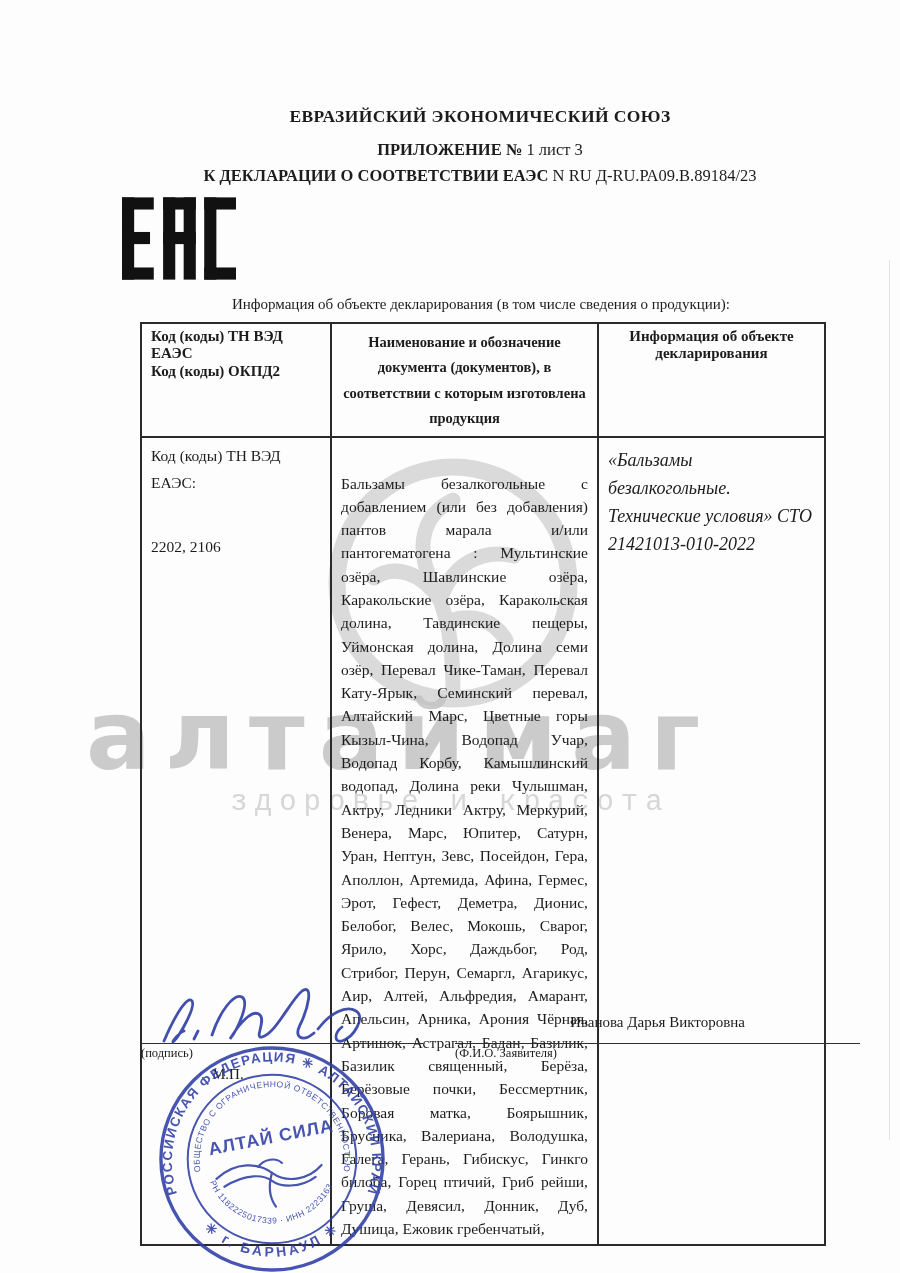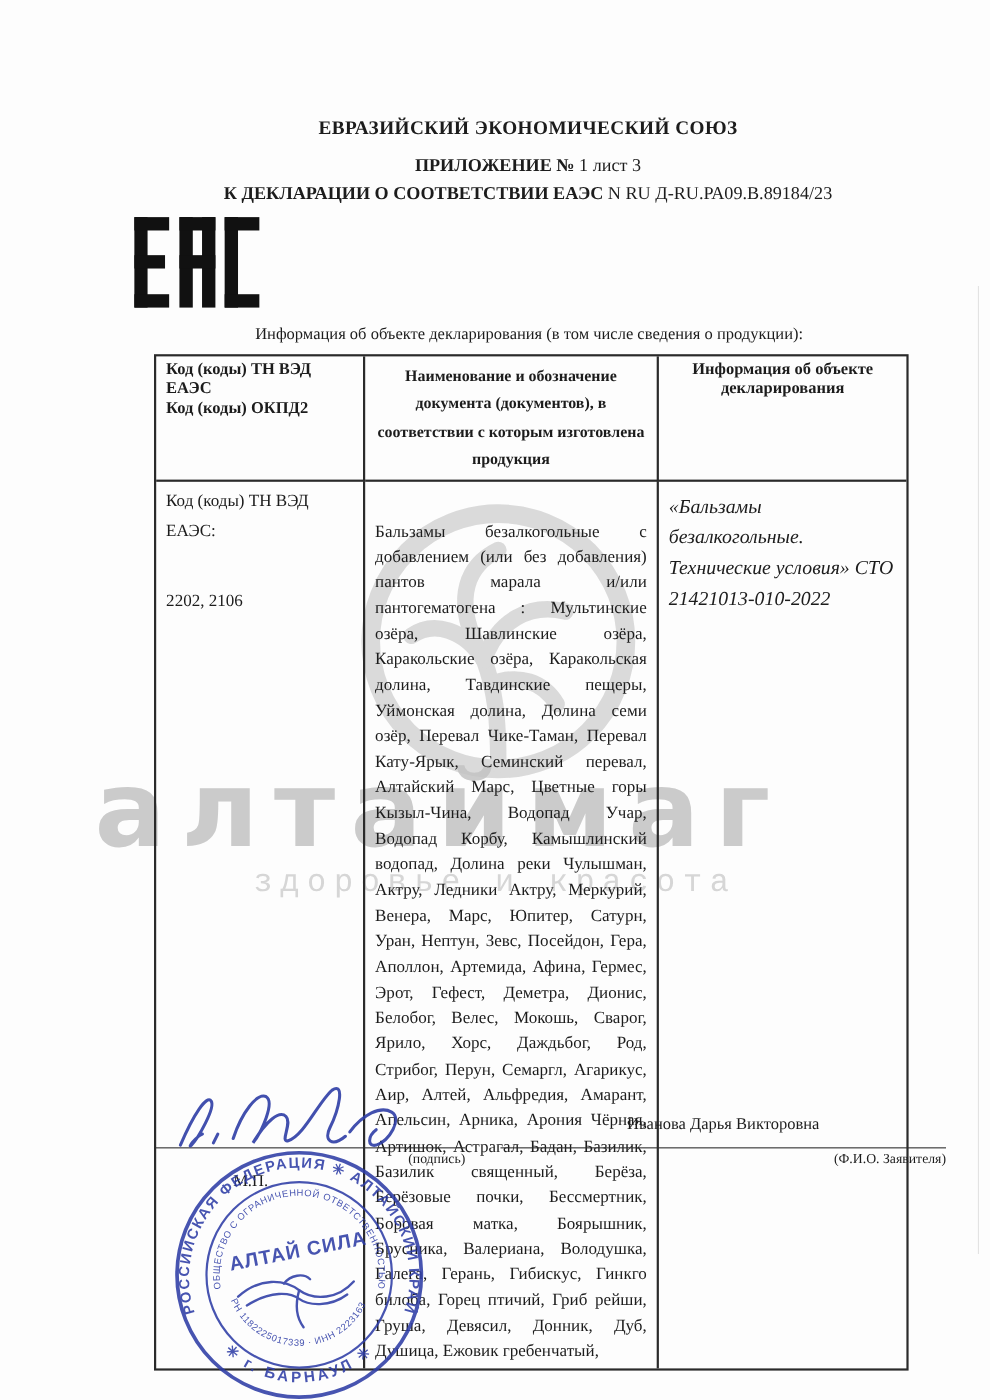--- a/index.html
+++ b/index.html
@@ -63,21 +63,21 @@
     text-align:justify;
     font-size:15.5px;line-height:23.3px;
     padding-top:4px;
     margin-top:26px;
   }
   .doc-text{font-size:18px;line-height:28px;padding-top:4px;font-style:italic;}
   
   .sig-line{position:absolute;height:0;border-top:1.6px solid #2f2f2f;}
   .sig-line-left{left:141px;top:1043px;width:282px;}
   .sig-line-right{left:455px;top:1043px;width:405px;}
-  .sig-caption{position:absolute;font-size:12.5px;text-align:right;}
+  .sig-caption{position:absolute;font-size:12.5px;text-align:left;}
   .cap-sign{left:141px;top:1046px;width:282px;}
   .cap-fio{left:455px;top:1046px;width:405px;}
   .applicant-name{position:absolute;left:455px;top:1014px;width:405px;text-align:center;font-size:15px;}
   .mp{position:absolute;left:212px;top:1066px;font-size:15px;}
   .ink{z-index:2;}
 </style>
 </head>
 <body>
 
 <div class="page">

